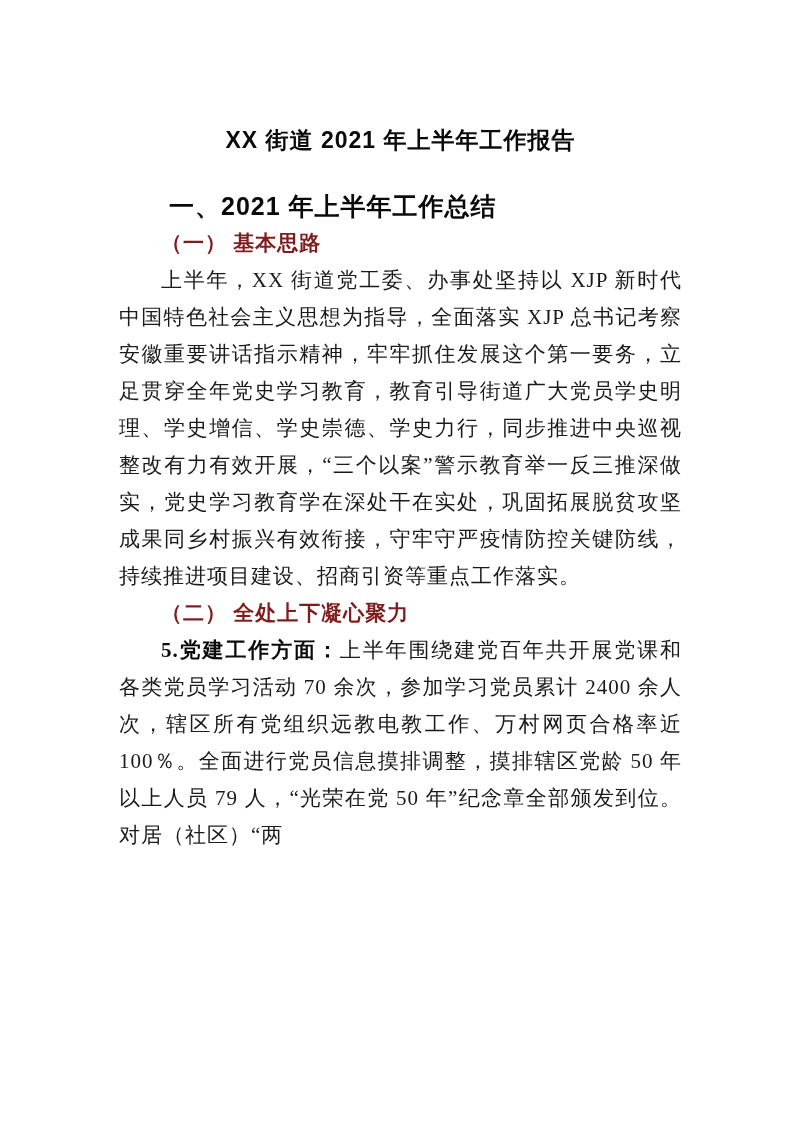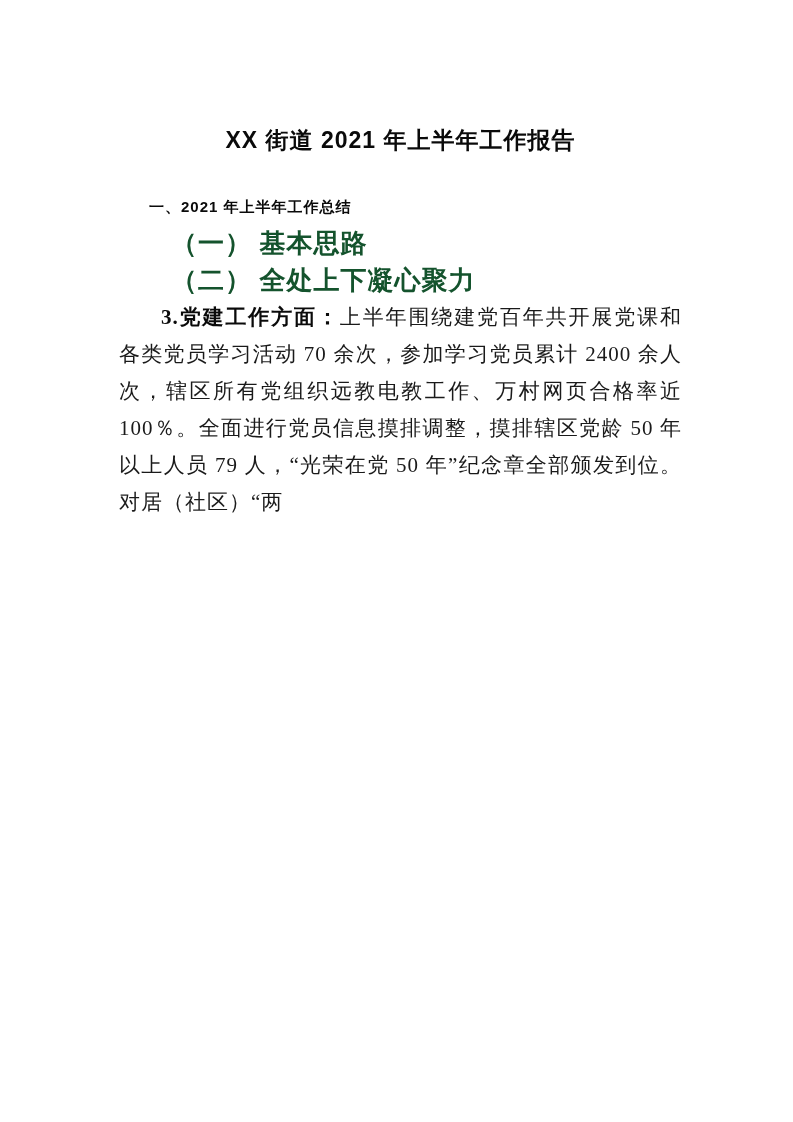--- a/index.html
+++ b/index.html
@@ -37,53 +37,54 @@
     letter-spacing: 1px;
     text-align: justify;
     text-justify: inter-character;
     text-indent: 2em;
     margin: 0;
     color: #1a1a1a;
   }
   .heading-major {
     font-family: "Liberation Sans", "DejaVu Sans", sans-serif;
     font-weight: 700;
-    font-size: 15px;
+    font-size: 25px;
     line-height: 37px;
     letter-spacing: 1px;
     text-indent: 2em;
     margin: 0;
     color: #0a0a0a;
   }
   .heading-sub {
     font-family: "Liberation Serif", "DejaVu Serif", serif;
     font-weight: 700;
-    font-size: 26px;
+    font-size: 21px;
     line-height: 37px;
     letter-spacing: 1px;
     text-indent: 2em;
     margin: 0;
-    color: #14532d;
+    color: #7f1d1d;
   }
   .lead-bold {
     font-weight: 700;
     font-family: "Liberation Serif", "DejaVu Serif", serif;
     color: #0a0a0a;
   }
 </style>
 </head>
 <body>
 
 <div class="page">
 
   <div class="doc-title">XX 街道 2021 年上半年工作报告</div>
 
 
   <div class="heading-major">一、2021 年上半年工作总结</div>
 
   <div class="heading-sub">（一） 基本思路</div>
 
+  <p class="para">上半年，XX 街道党工委、办事处坚持以 XJP 新时代中国特色社会主义思想为指导，全面落实 XJP 总书记考察安徽重要讲话指示精神，牢牢抓住发展这个第一要务，立足贯穿全年党史学习教育，教育引导街道广大党员学史明理、学史增信、学史崇德、学史力行，同步推进中央巡视整改有力有效开展，“三个以案”警示教育举一反三推深做实，党史学习教育学在深处干在实处，巩固拓展脱贫攻坚成果同乡村振兴有效衔接，守牢守严疫情防控关键防线，持续推进项目建设、招商引资等重点工作落实。</p>
 
   <div class="heading-sub">（二） 全处上下凝心聚力</div>
 
-  <p class="para"><span class="lead-bold">3.党建工作方面：</span><span>上半年围绕建党百年共开展党课和各类党员学习活动 70 余次，参加学习党员累计 2400 余人次，辖区所有党组织远教电教工作、万村网页合格率近 100％。全面进行党员信息摸排调整，摸排辖区党龄 50 年以上人员 79 人，“光荣在党 50 年”纪念章全部颁发到位。对居（社区）“两</span></p>
+  <p class="para"><span class="lead-bold">5.党建工作方面：</span><span>上半年围绕建党百年共开展党课和各类党员学习活动 70 余次，参加学习党员累计 2400 余人次，辖区所有党组织远教电教工作、万村网页合格率近 100％。全面进行党员信息摸排调整，摸排辖区党龄 50 年以上人员 79 人，“光荣在党 50 年”纪念章全部颁发到位。对居（社区）“两</span></p>
 
 </div>
 
 </body></html>

